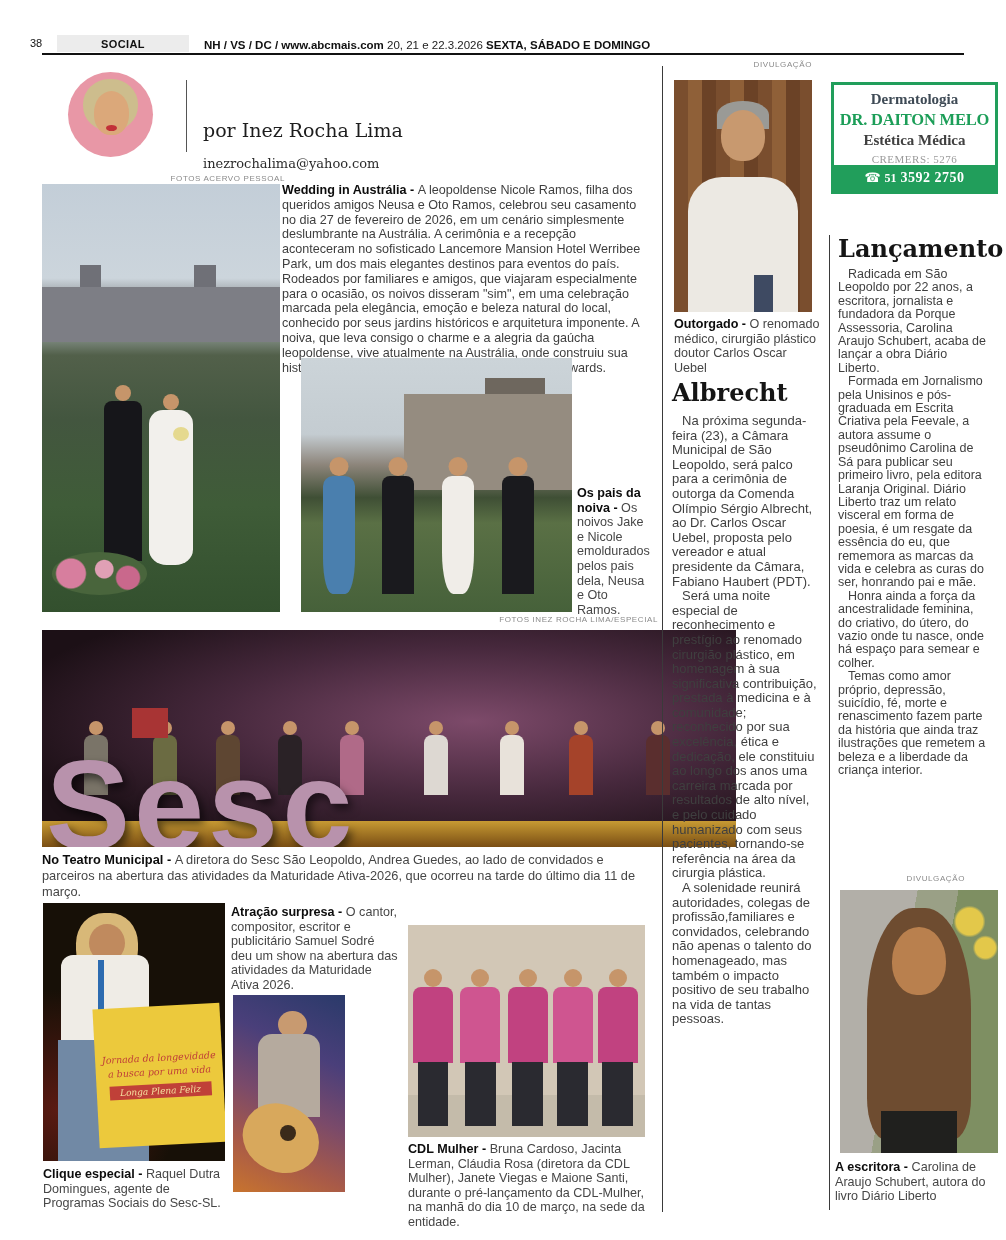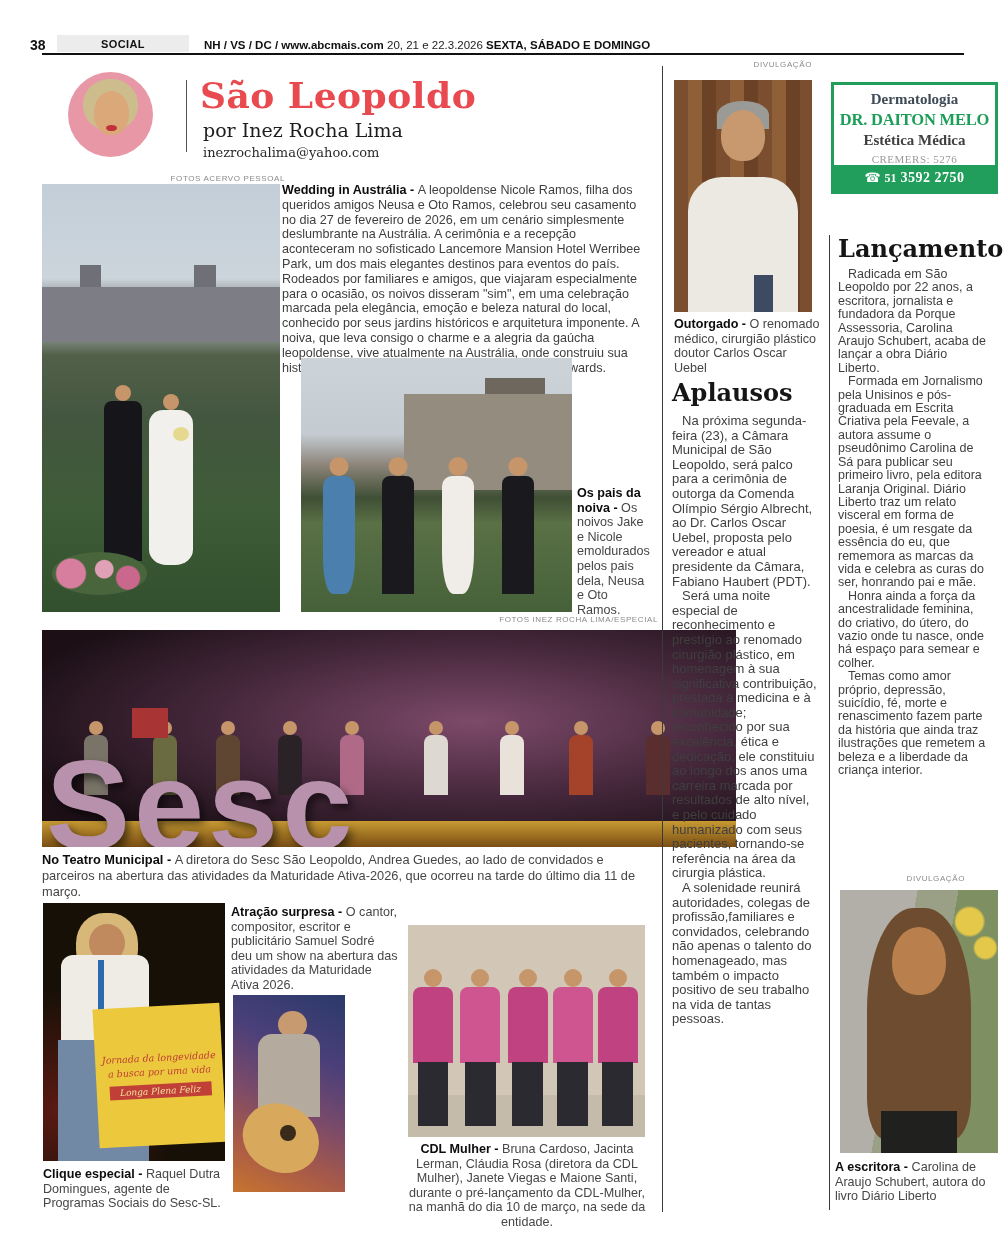--- a/index.html
+++ b/index.html
@@ -2,38 +2,38 @@
 <html lang="pt"><head>
 <meta charset="utf-8">
 <style>
   html,body{margin:0;padding:0;background:#fff;}
   #page{position:relative;width:1006px;height:1240px;background:#fff;overflow:hidden;
         font-family:"Liberation Sans",sans-serif;color:#3f3f3f;}
   .abs{position:absolute;}
   .serif{font-family:"DejaVu Serif",serif;}
 
   
-  #hdr-num{left:30px;top:37px;font-size:14px;font-weight:700;color:#111;}
+  #hdr-num{left:30px;top:37px;font-size:11px;font-weight:400;color:#111;}
   #hdr-box{left:57px;top:35px;width:132px;height:17px;background:#ececec;
            display:flex;align-items:center;justify-content:center;}
   #hdr-box span{font-size:11px;font-weight:700;color:#111;letter-spacing:.4px;}
   #hdr-edition{left:204px;top:39px;font-size:11.5px;color:#222;white-space:nowrap;}
   #hdr-edition b{color:#111;}
   #hdr-rule{left:42px;top:53px;width:922px;height:2px;background:#111;}
 
   
   #masthead-circle{left:68px;top:72px;width:85px;height:85px;border-radius:50%;
                    background:#e897a6;overflow:hidden;}
   .mh-hair{position:absolute;left:18%;top:8%;width:64%;height:62%;background:#cdbd8d;border-radius:48%;}
   .mh-face{position:absolute;left:30%;top:22%;width:42%;height:52%;background:#dba87a;border-radius:50% 50% 46% 46%;}
   .mh-lips{position:absolute;left:45%;top:62%;width:13%;height:7%;background:#c23038;border-radius:50%;}
   #masthead-vrule{left:186px;top:80px;width:1px;height:72px;background:#555;}
   #m-title{left:200px;top:74px;font-size:36px;font-weight:600;color:#e84a50;letter-spacing:.5px;}
   #m-byline{left:203px;top:119px;font-size:19px;color:#1d1d1d;}
-  #m-email{left:203px;top:145px;font-size:13px;color:#2a2a2a;}
+  #m-email{left:203px;top:156px;font-size:13px;color:#2a2a2a;}
 
   .credit{font-size:8px;color:#8a8a8a;letter-spacing:.6px;text-align:right;}
   #credit-acervo{left:120px;top:174px;width:165px;}
   #credit-especial{left:400px;top:615px;width:258px;}
   #credit-div-doctor{left:672px;top:60px;width:140px;}
   #credit-div-writer{left:820px;top:874px;width:145px;}
 
   
   .bodytext{font-size:12.6px;line-height:14.8px;color:#3e3e3e;}
   .bodytext b,.caption b{color:#0c0c0c;font-weight:700;}
@@ -178,21 +178,20 @@
     <b>NH / VS / DC / www.abcmais.com</b><span> 20, 21 e 22.3.2026 </span><b>SEXTA, SÁBADO E DOMINGO</b>
   </div>
   <div class="abs" id="hdr-rule"></div>
 
   <div class="abs" id="masthead-circle">
     <div class="mh-hair"></div>
     <div class="mh-face"></div>
     <div class="mh-lips"></div>
   </div>
   <div class="abs" id="masthead-vrule"></div>
-  <div class="abs serif" id="m-title">São Leopoldo</div>
   <div class="abs serif" id="m-byline">por Inez Rocha Lima</div>
   <div class="abs serif" id="m-email">inezrochalima@yahoo.com</div>
 
   <div class="abs credit" id="credit-acervo">FOTOS ACERVO PESSOAL</div>
   <div class="abs credit" id="credit-especial">FOTOS INEZ ROCHA LIMA/ESPECIAL</div>
   <div class="abs credit" id="credit-div-doctor">DIVULGAÇÃO</div>
   <div class="abs credit" id="credit-div-writer">DIVULGAÇÃO</div>
 
   <div class="abs photo" id="photo-wed1">
     <div class="tower t1"></div>
@@ -276,34 +275,34 @@
     <div class="fig">
         <i></i>
         <em></em>
       </div>
     <div class="fig">
         <i></i>
         <em></em>
       </div>
   </div>
 
-  <p class="abs caption" id="cap-cdl" style="margin:0;text-align:center;"><b>CDL Mulher - </b><span> Bruna Cardoso, Jacinta Lerman, Cláudia Rosa (diretora da CDL Mulher), Janete Viegas e Maione Santi, durante o pré-lançamento da CDL-Mulher, na manhã do dia 10 de março, na sede da entidade.</span></p>
+  <p class="abs caption" id="cap-cdl" style="margin:0;"><b>CDL Mulher - </b><span> Bruna Cardoso, Jacinta Lerman, Cláudia Rosa (diretora da CDL Mulher), Janete Viegas e Maione Santi, durante o pré-lançamento da CDL-Mulher, na manhã do dia 10 de março, na sede da entidade.</span></p>
 
   <div class="abs" id="vrule-a"></div>
   <div class="abs" id="vrule-b"></div>
 
   <div class="abs photo" id="photo-doctor">
     <div class="d-hair"></div>
     <div class="d-face"></div>
     <div class="d-shirt"></div>
     <div class="d-tie"></div>
   </div>
   <p class="abs caption" id="cap-outorgado" style="margin:0;"><b>Outorgado - </b><span>O renomado médico, cirurgião plástico doutor Carlos Oscar Uebel</span></p>
 
-  <div class="abs serif colhead" id="h-homenagem">Aplausos</div>
+  <div class="abs serif colhead" id="h-homenagem">Albrecht</div>
   <div class="abs col" id="txt-homenagem">
     <p>Na próxima segunda-feira (23), a Câmara Municipal de São Leopoldo, será palco para a cerimônia de outorga da Comenda Olímpio Sérgio Albrecht, ao Dr. Carlos Oscar Uebel, proposta pelo vereador e atual presidente da Câmara, Fabiano Haubert (PDT).</p>
     <p>Será uma noite especial de reconhecimento e prestígio ao renomado cirurgião plástico, em homenagem à sua significativa contribuição, prestada à medicina e à comunidade; reconhecido por sua excelência, ética e dedicação, ele constituiu ao longo dos anos uma carreira marcada por resultados de alto nível, e pelo cuidado humanizado com seus pacientes, tornando-se referência na área da cirurgia plástica.</p>
     <p>A solenidade reunirá autoridades, colegas de profissão,familiares e convidados, celebrando não apenas o talento do homenageado, mas também o impacto positivo de seu trabalho na vida de tantas pessoas.</p>
   </div>
 
   <div class="abs" id="ad">
     <div class="a1">Dermatologia</div>
     <div class="a2">DR. DAITON MELO</div>
     <div class="a3">Estética Médica</div>

